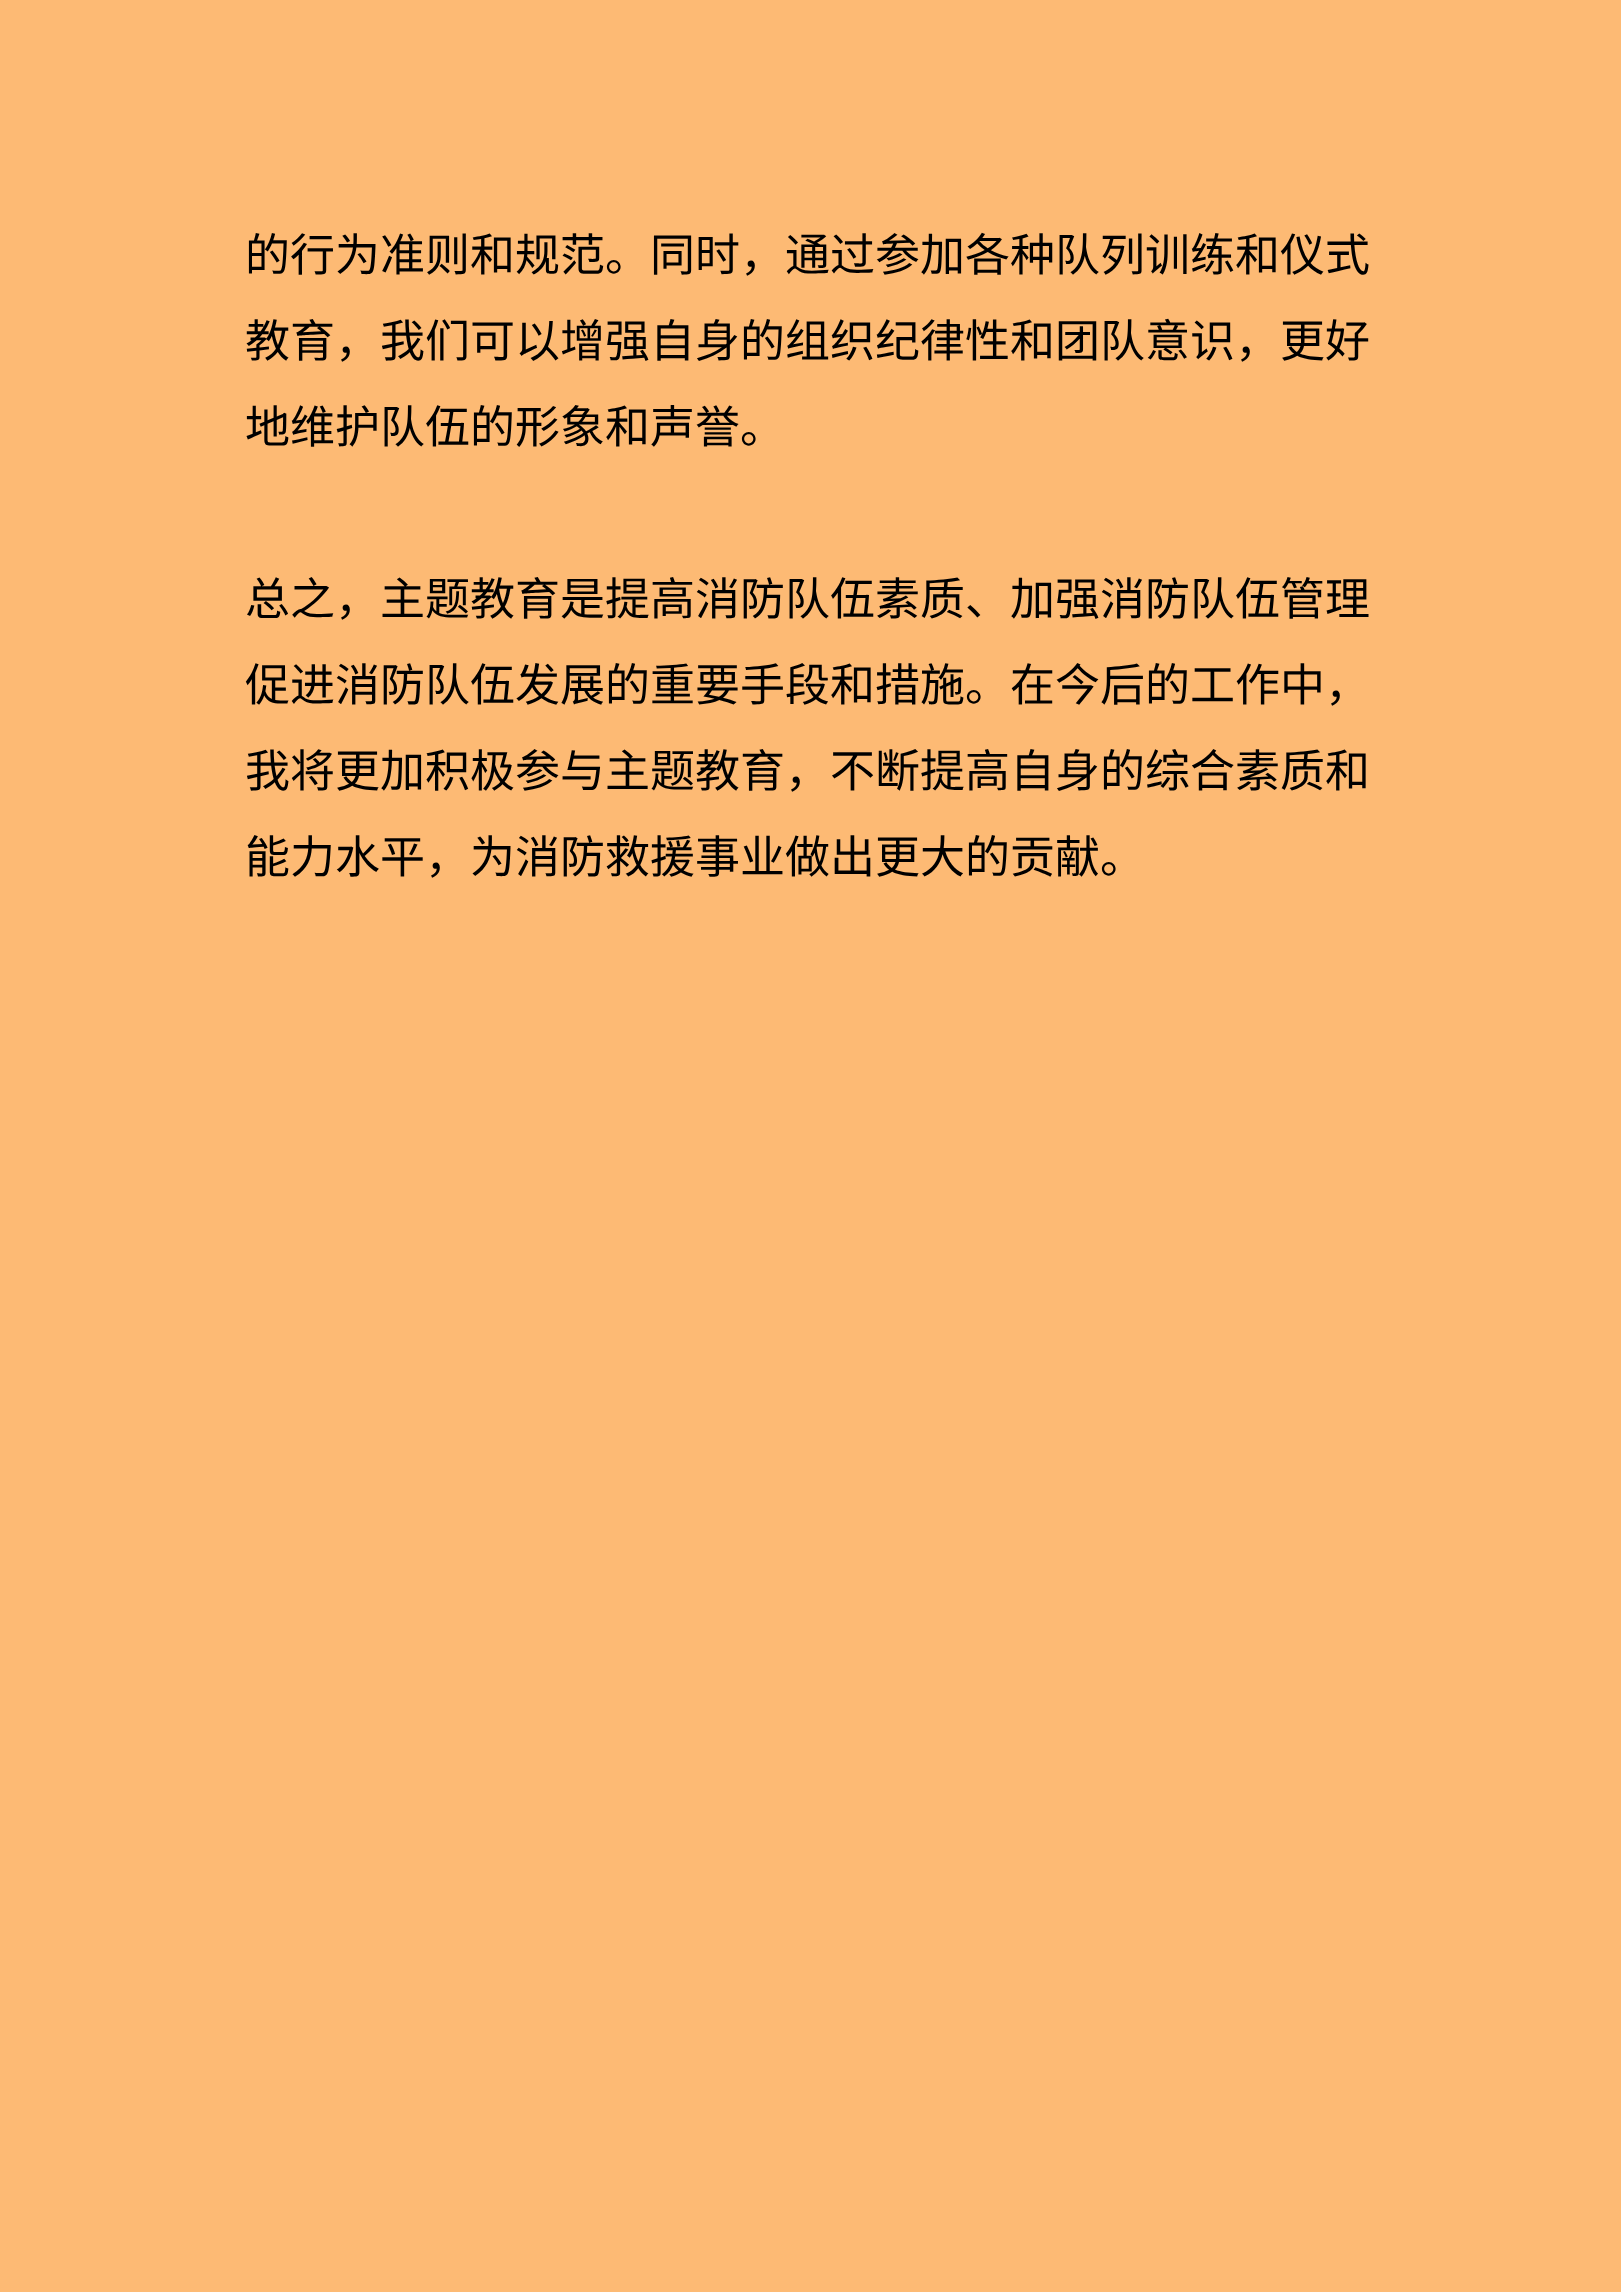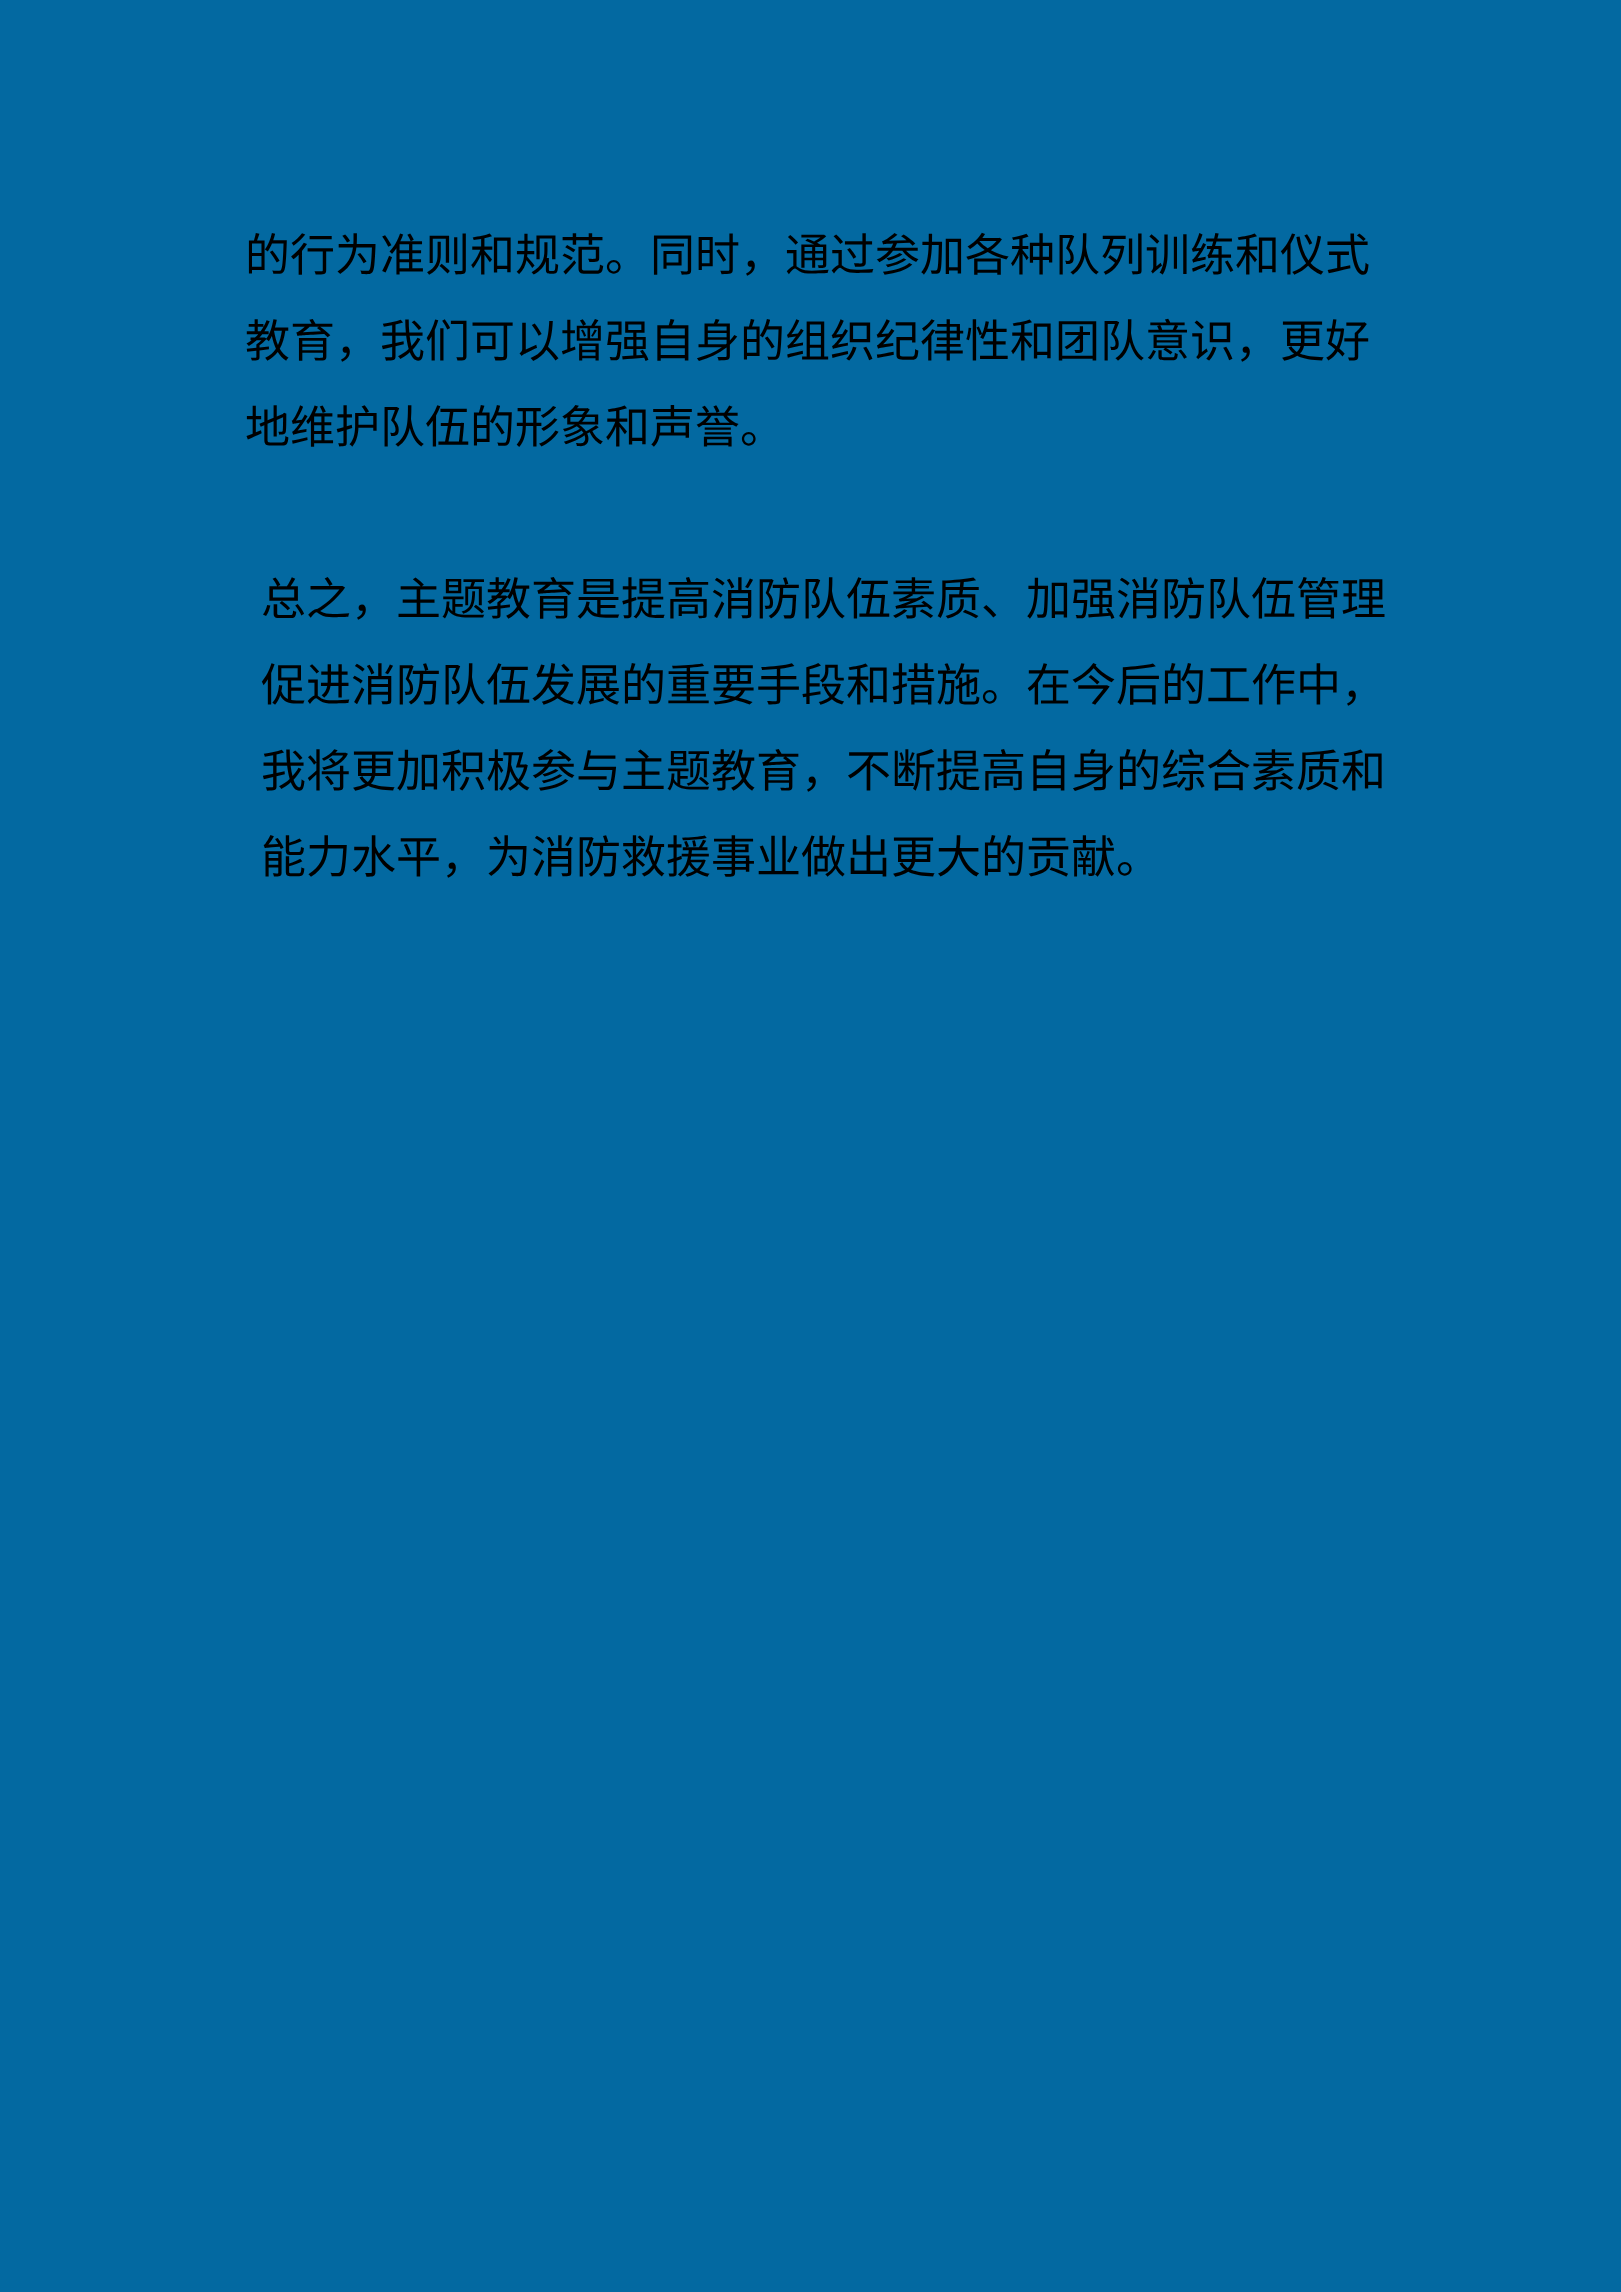--- a/index.html
+++ b/index.html
@@ -4,42 +4,41 @@
 <style>
   html, body {
     margin: 0;
     padding: 0;
     background: #ffffff;
   }
   .page {
     position: relative;
     width: 1621px;
     height: 2293px;
-    background: #0369a1;
+    background: #fdba74;
     overflow: hidden;
   }
   .doc-text {
     position: absolute;
     left: 245px;
     top: 213px;
     width: 1353px;
     font-family: "Liberation Sans", sans-serif;
     font-size: 45px;
     line-height: 86px;
     color: #000000;
     letter-spacing: 0;
   }
   .paragraph {
     
     white-space: pre;
     margin: 0 0 86px 0;
   }
   .paragraph:last-child {
     margin-bottom: 0;
-    margin-left: 16px;
   }
 </style>
 </head>
 <body>
 
 <div class="page">
   <div class="doc-text">
     <div class="paragraph">的行为准则和规范。同时，通过参加各种队列训练和仪式
 教育，我们可以增强自身的组织纪律性和团队意识，更好
 地维护队伍的形象和声誉。</div>

